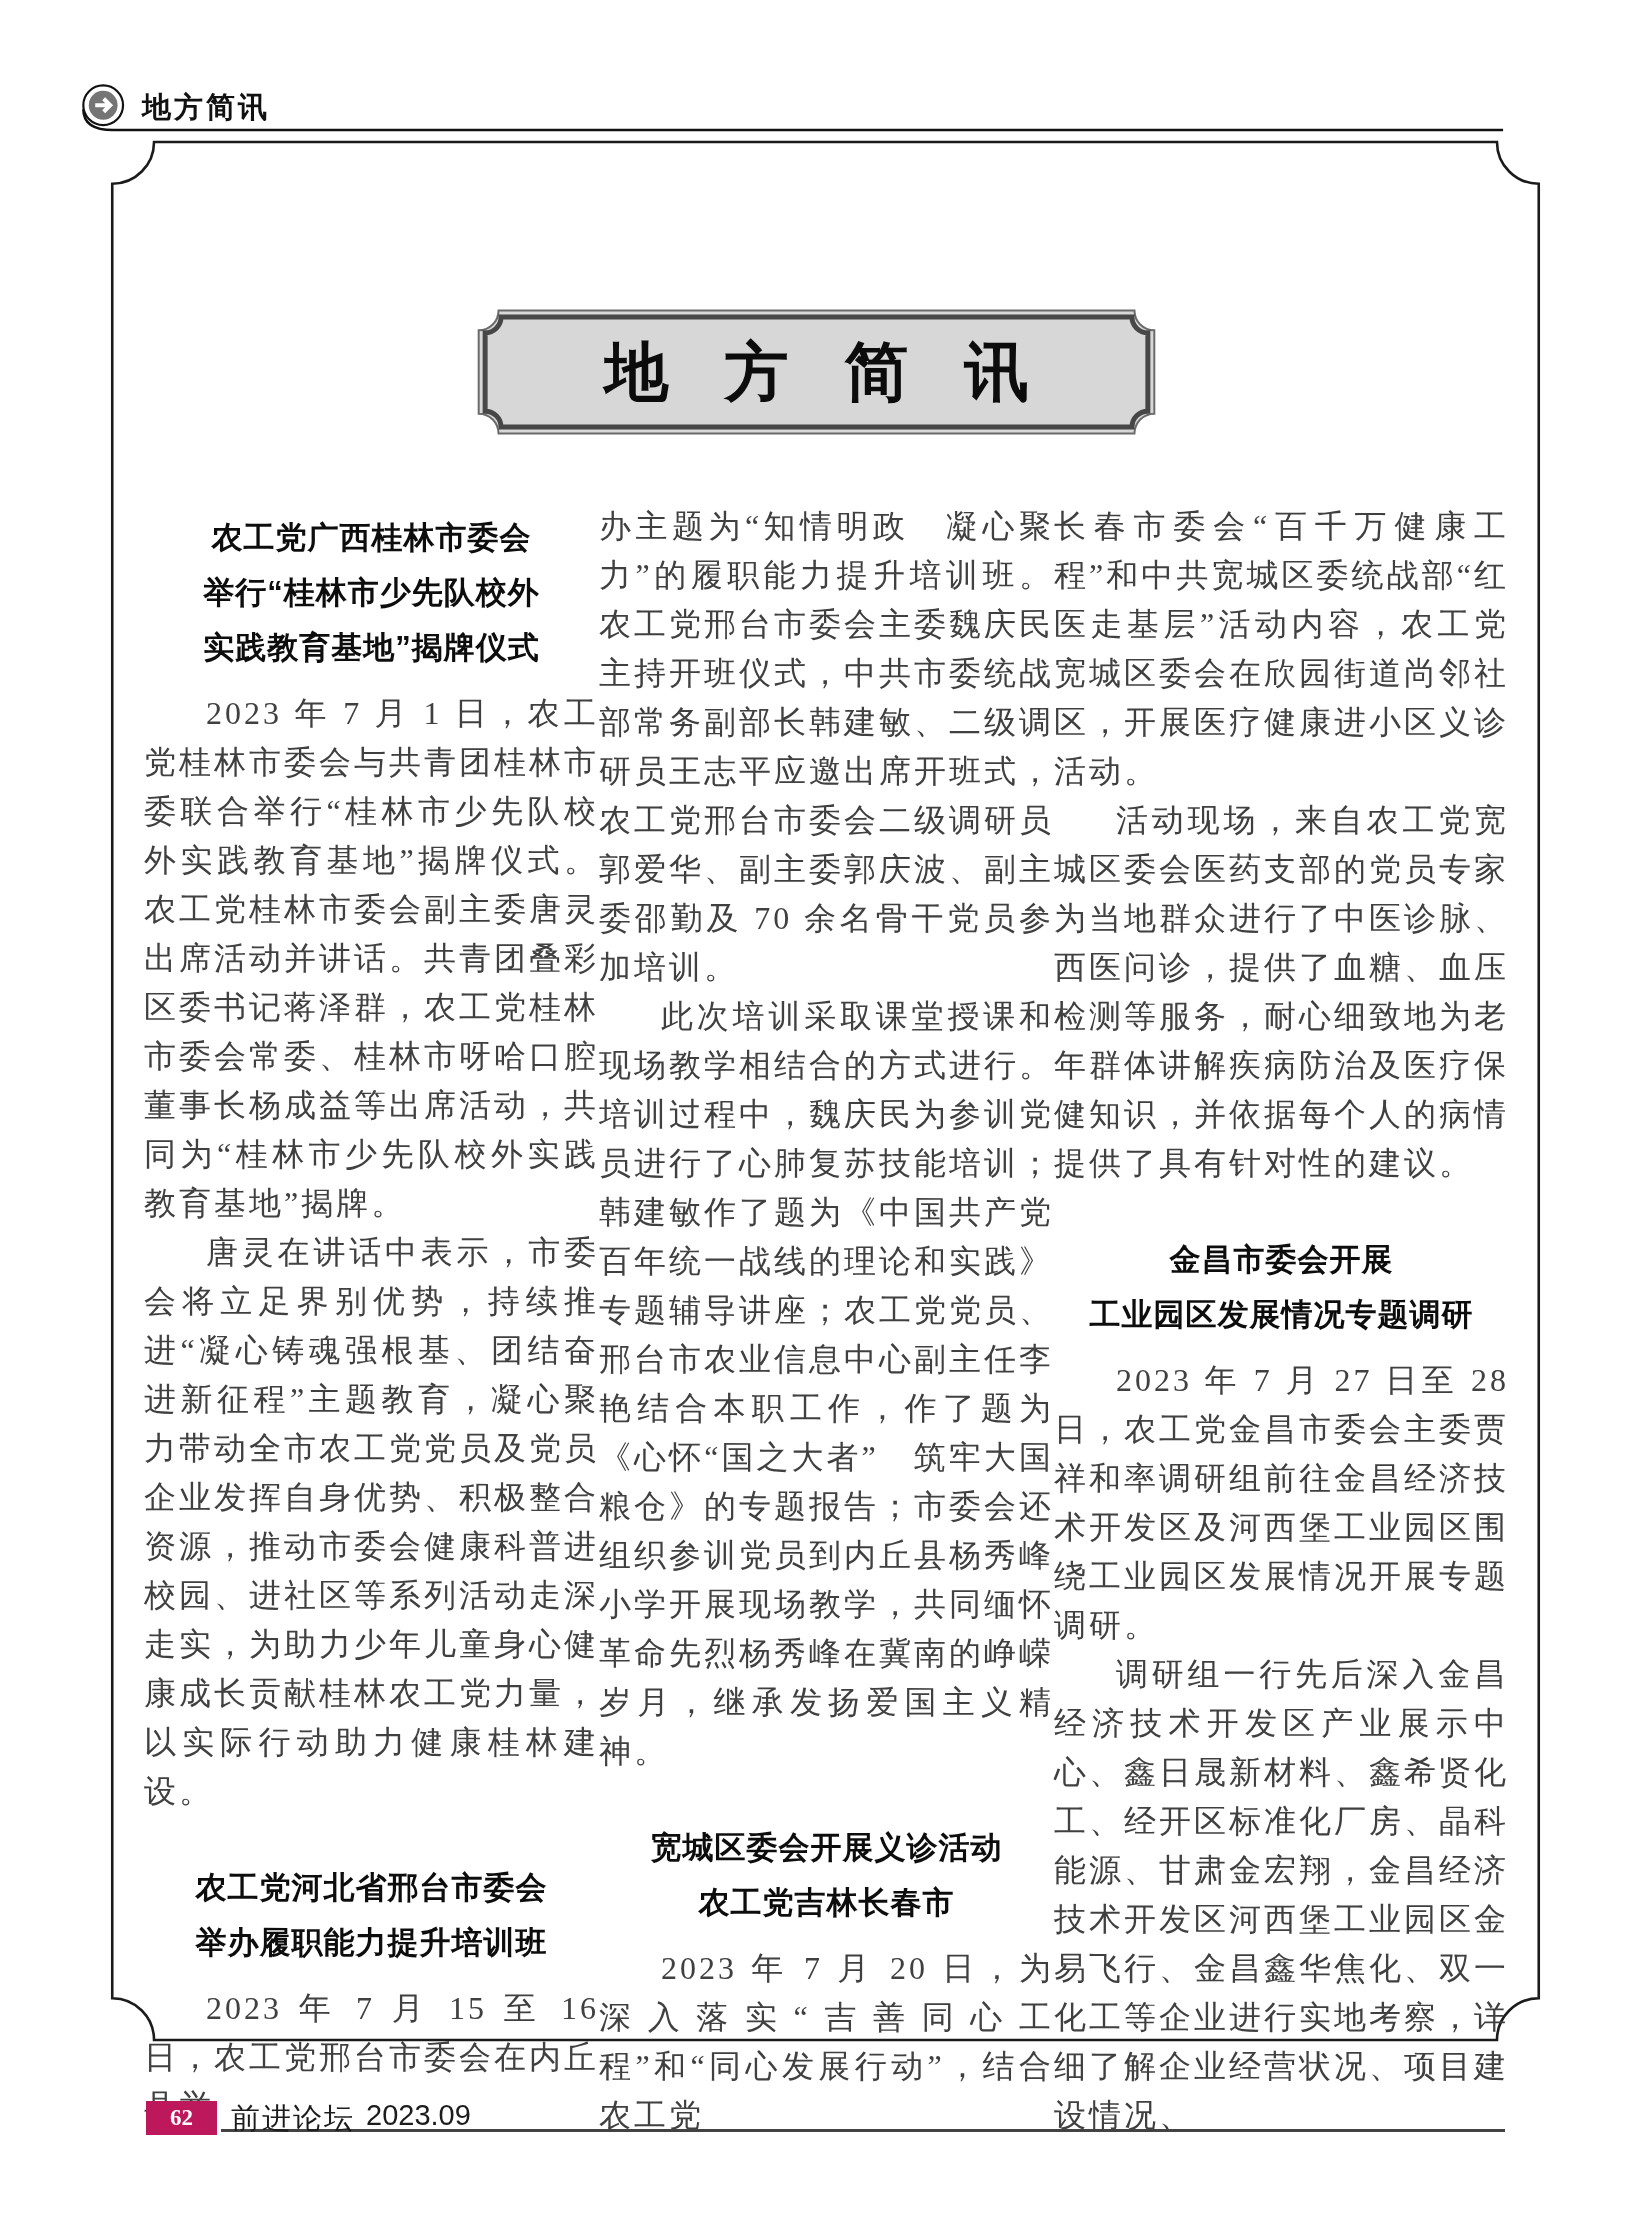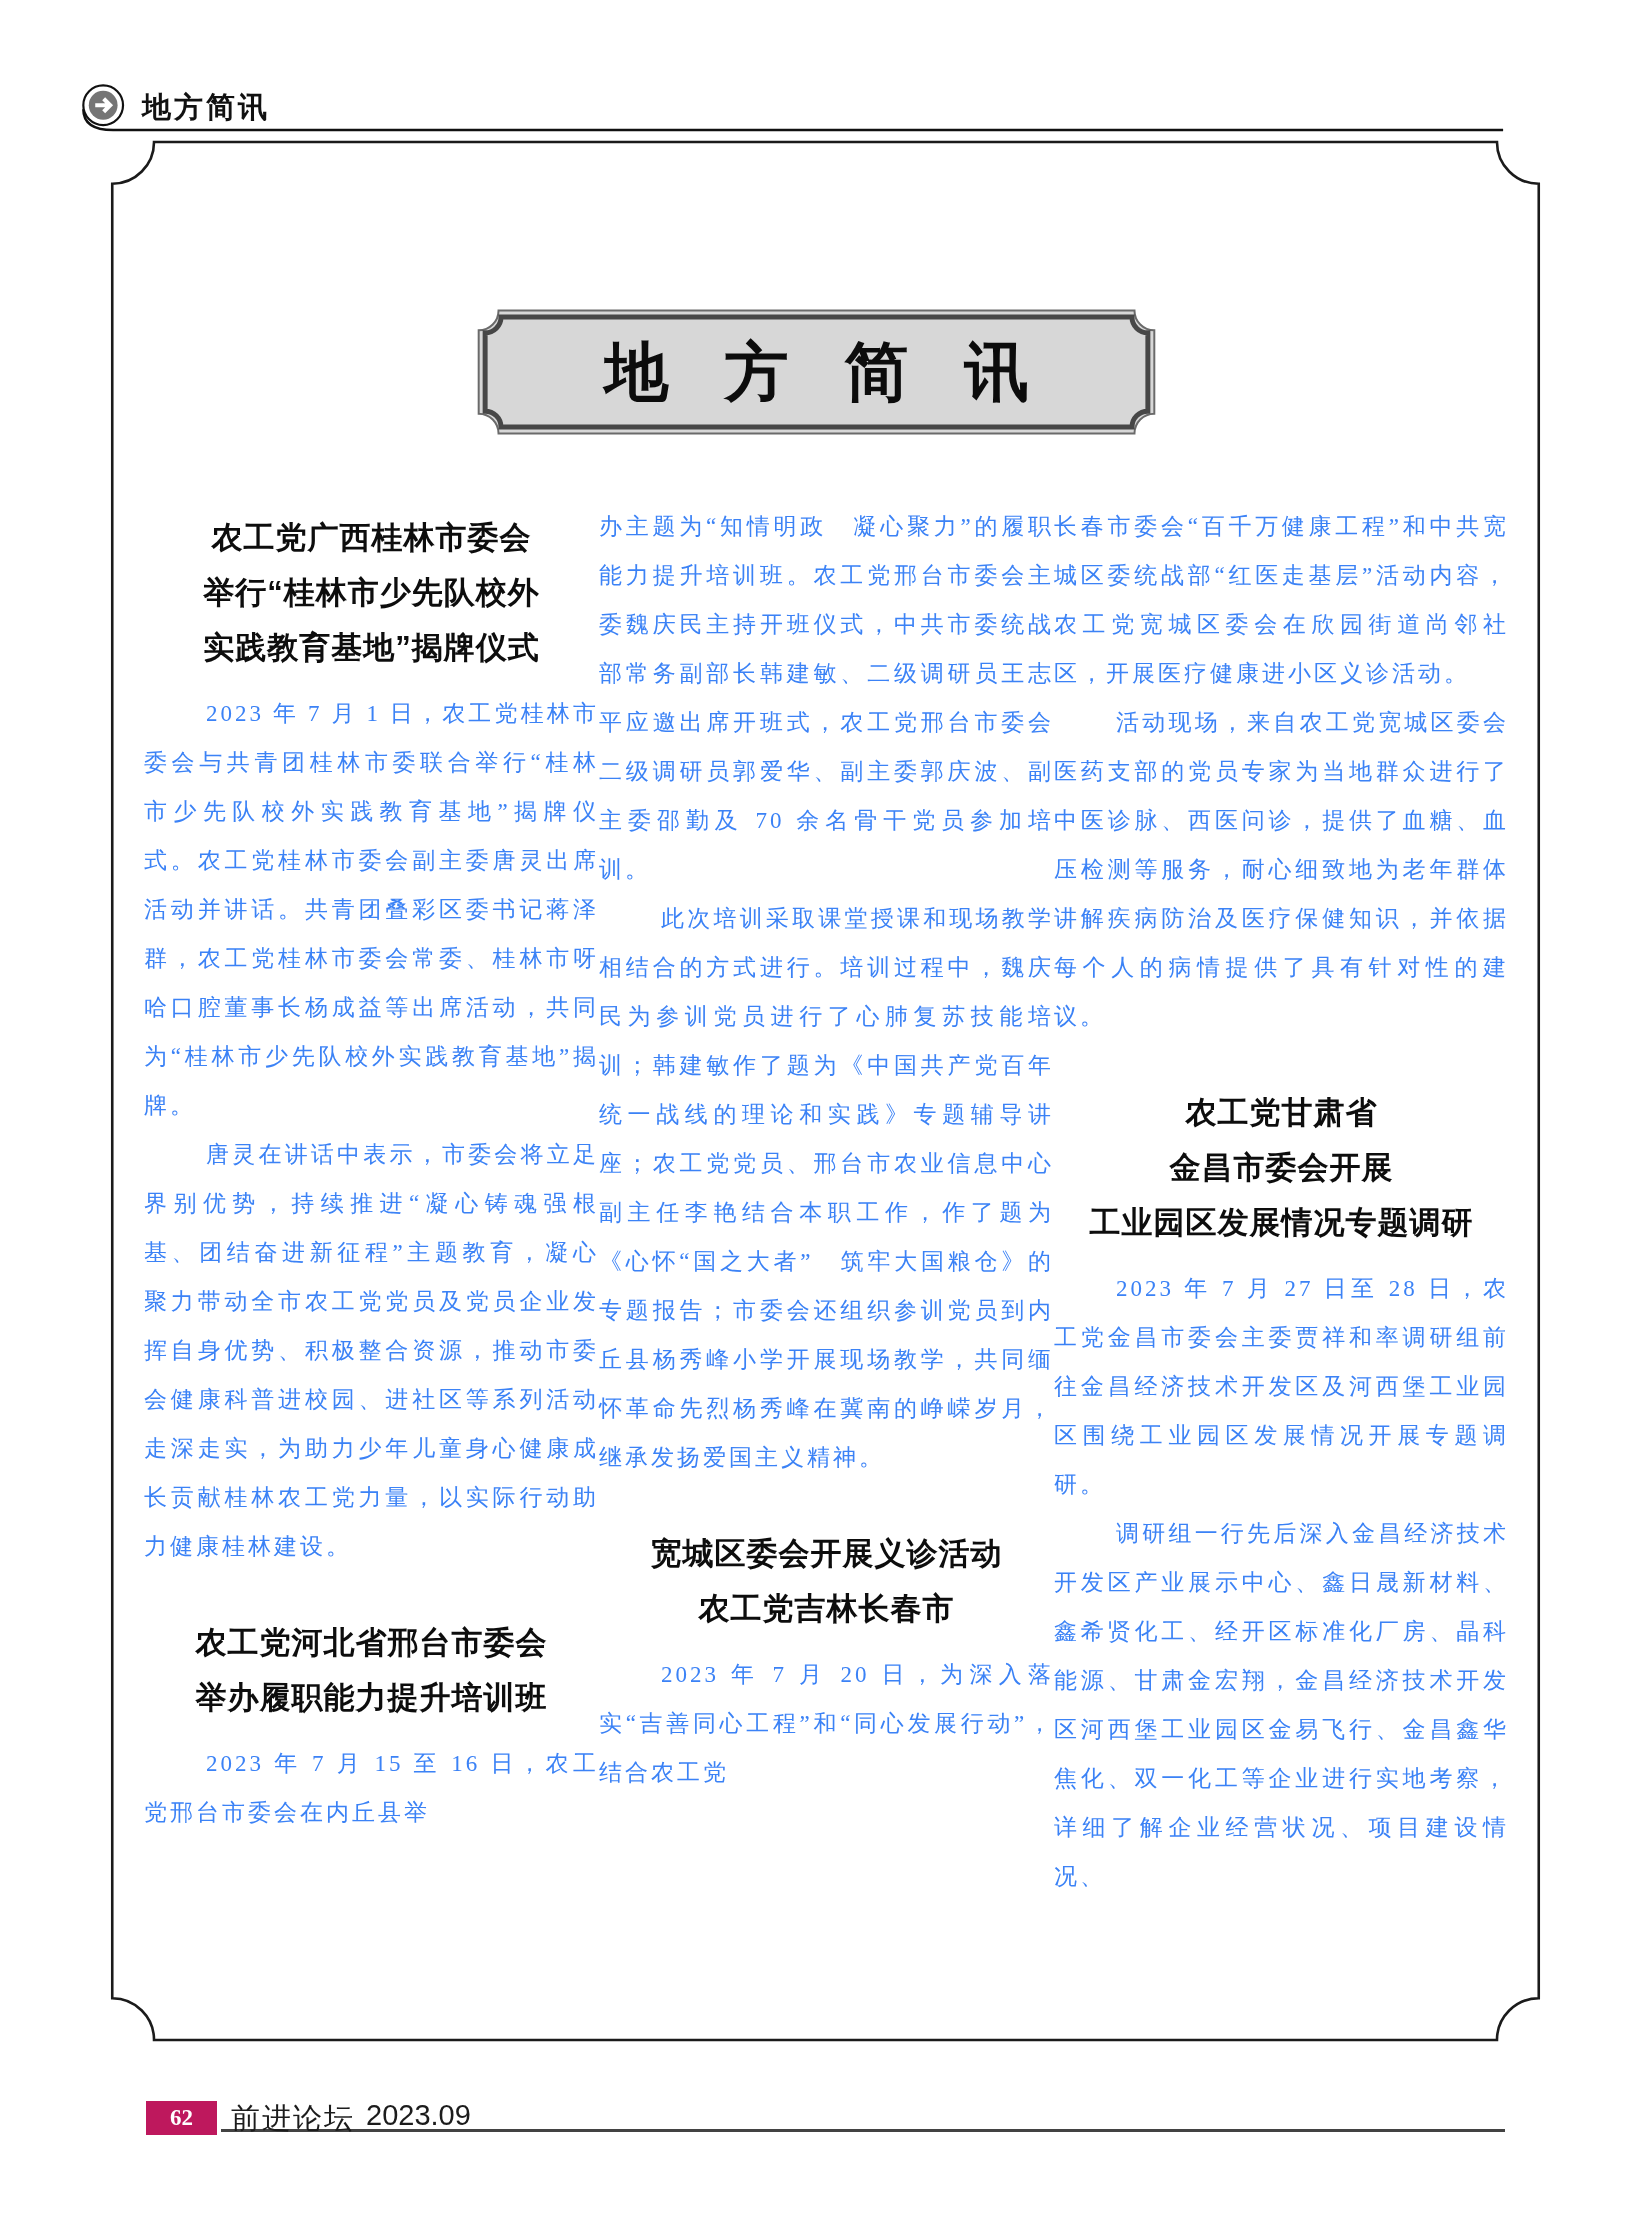--- a/index.html
+++ b/index.html
@@ -32,22 +32,22 @@
     display:flex;
   }
   .col{flex:1 1 0;min-width:0;}
   .article-title{
     font-family:"Liberation Sans","DejaVu Sans",sans-serif;font-weight:bold;
     font-size:31px;line-height:55px;text-align:center;color:#0d0d0d;
     margin:44px 0 14px 0;letter-spacing:1px;
   }
   .col .article-title:first-child{margin-top:8px;}
   .para{
-    font-size:23px;line-height:49px;letter-spacing:3px;text-align:justify;
-    margin:0;color:#3b82f6;
+    font-size:32px;line-height:49px;letter-spacing:3px;text-align:justify;
+    margin:0;color:#404040;
   }
   .para.indent{text-indent:62px;}
   
   .footer-rule{position:absolute;left:221px;top:2129px;width:1284px;height:3px;background:#434343;}
   .footer-pagebox{
     position:absolute;left:146px;top:2101px;width:71px;height:34px;background:#be185d;
     display:flex;align-items:center;justify-content:center;
     color:#ffffff;font-weight:bold;font-size:23px;font-family:"Liberation Serif",serif;
   }
   .footer-journal{
@@ -111,21 +111,20 @@
         <div class="article-title">
           <div>宽城区委会开展义诊活动</div>
           <div>农工党吉林长春市</div>
         </div>
         <p class="para indent">2023 年 7 月 20 日，为深入落实“吉善同心工程”和“同心发展行动”，结合农工党</p>
       </div>
       <div class="col">
         <p class="para">长春市委会“百千万健康工程”和中共宽城区委统战部“红医走基层”活动内容，农工党宽城区委会在欣园街道尚邻社区，开展医疗健康进小区义诊活动。</p>
         <p class="para indent">活动现场，来自农工党宽城区委会医药支部的党员专家为当地群众进行了中医诊脉、西医问诊，提供了血糖、血压检测等服务，耐心细致地为老年群体讲解疾病防治及医疗保健知识，并依据每个人的病情提供了具有针对性的建议。</p>
         <div class="article-title">
-          <div>农工党甘肃省</div>
           <div>金昌市委会开展</div>
           <div>工业园区发展情况专题调研</div>
         </div>
         <p class="para indent">2023 年 7 月 27 日至 28 日，农工党金昌市委会主委贾祥和率调研组前往金昌经济技术开发区及河西堡工业园区围绕工业园区发展情况开展专题调研。</p>
         <p class="para indent">调研组一行先后深入金昌经济技术开发区产业展示中心、鑫日晟新材料、鑫希贤化工、经开区标准化厂房、晶科能源、甘肃金宏翔，金昌经济技术开发区河西堡工业园区金易飞行、金昌鑫华焦化、双一化工等企业进行实地考察，详细了解企业经营状况、项目建设情况、</p>
       </div>
     </div>
 
   <div class="footer-rule"></div>
   <div class="footer-pagebox">

